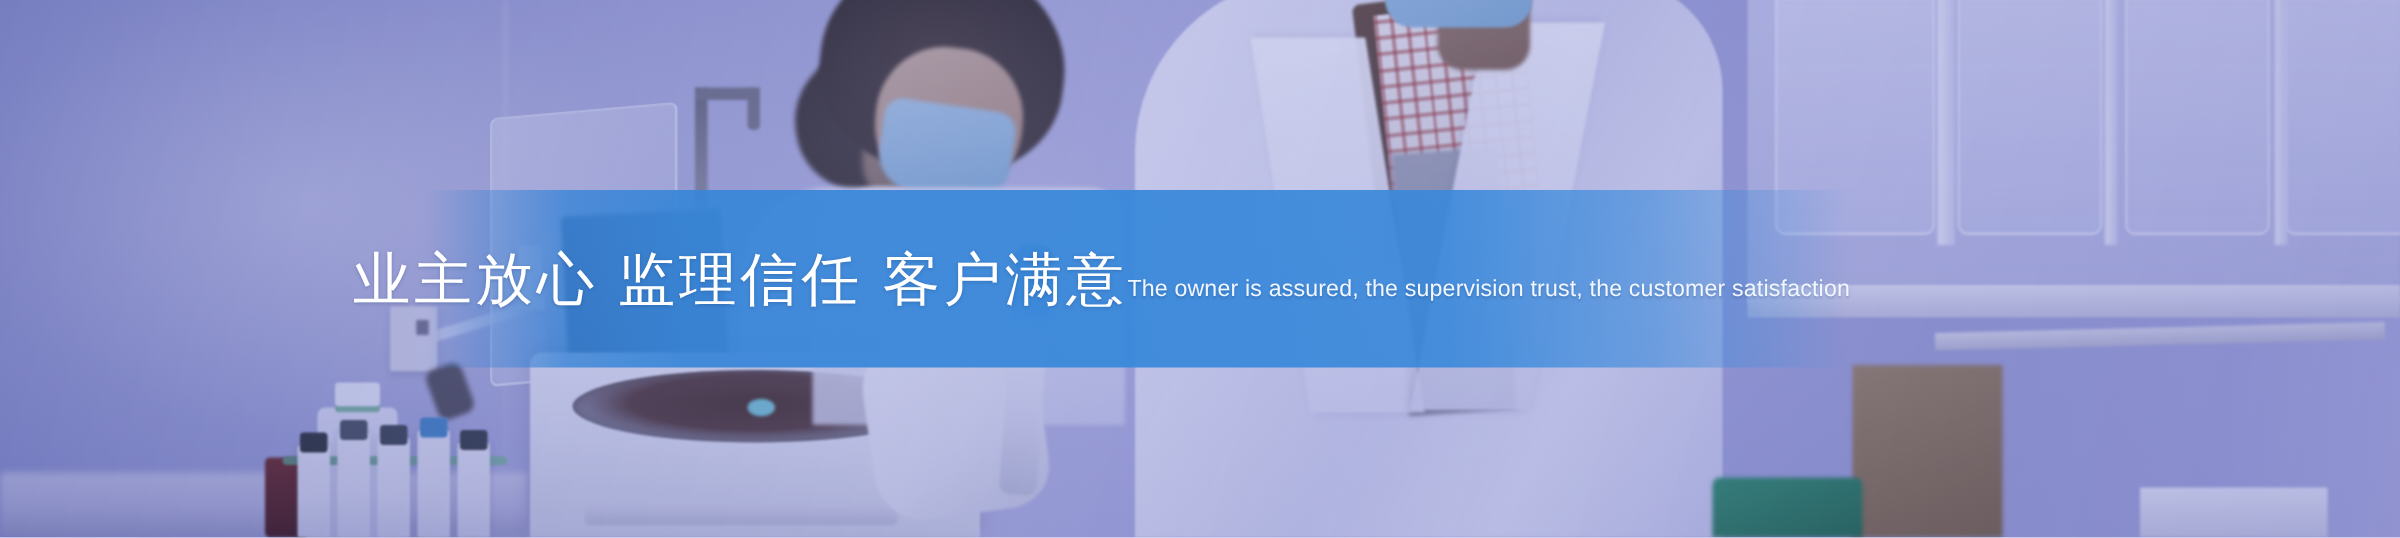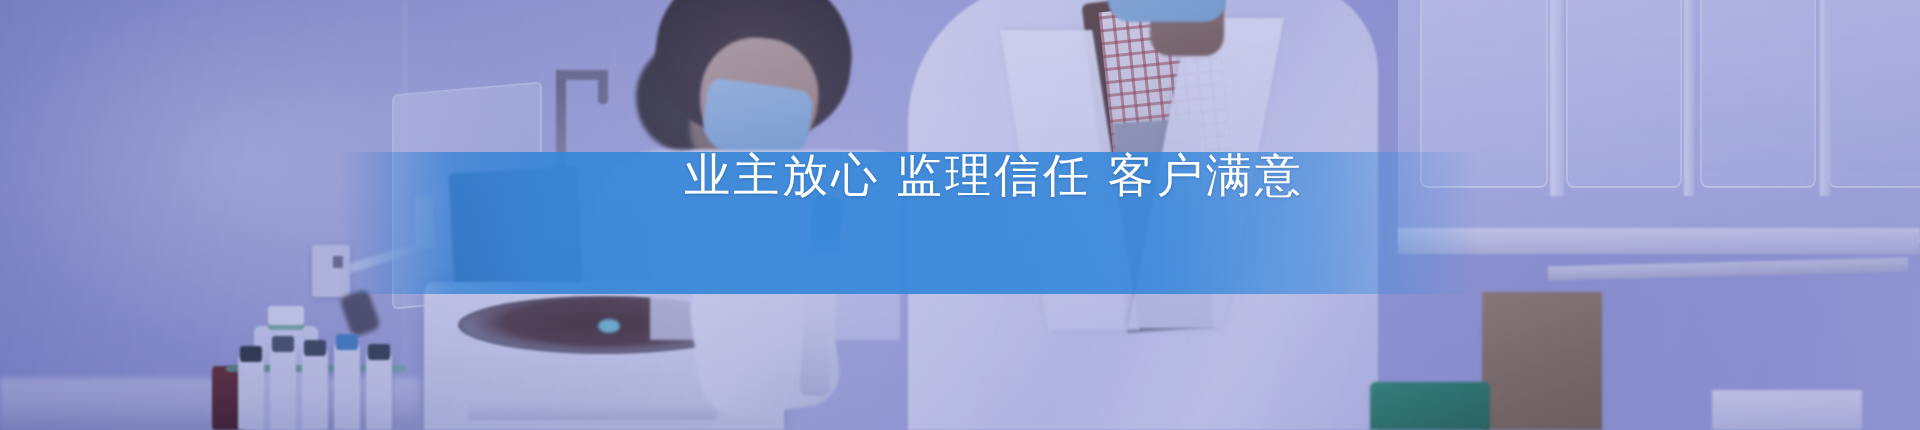--- a/index.html
+++ b/index.html
@@ -373,22 +373,22 @@
         rgba(54,131,214,.78) 10%,
         rgba(56,134,216,.92) 18%,
         rgba(57,136,218,.94) 50%,
         rgba(58,137,219,.90) 72%,
         rgba(60,138,220,.62) 86%,
         rgba(62,140,222,.20) 96%,
         rgba(64,142,224,0)  100%);
   }
   .band-inner {
     position:absolute; inset:0;
-    display:flex; flex-direction:column;
-    align-items:center; justify-content:flex-start;
+    display:flex; flex-direction:row;
+    align-items:center; justify-content:flex-end;
     padding-left:168px;
   }
   .headline {
     color:#ffffff;
     font-size:46px;
     font-weight:400;
     letter-spacing:3px;
     line-height:1;
     text-shadow:0 1px 3px rgba(20,50,100,.28);
     white-space:nowrap;
@@ -480,16 +480,17 @@
     <div class="green-bin"></div>
     <div class="paper-right"></div>
 
     <div class="grade"></div>
     <div class="grade2"></div>
   </div>
 
   <div class="band">
     <div class="band-inner">
       <div class="headline">业主放心 监理信任  客户满意</div>
+      <div class="subhead">The owner is assured, the supervision trust, the customer satisfaction</div>
     </div>
   </div>
 
 </div>
 
 </body></html>

